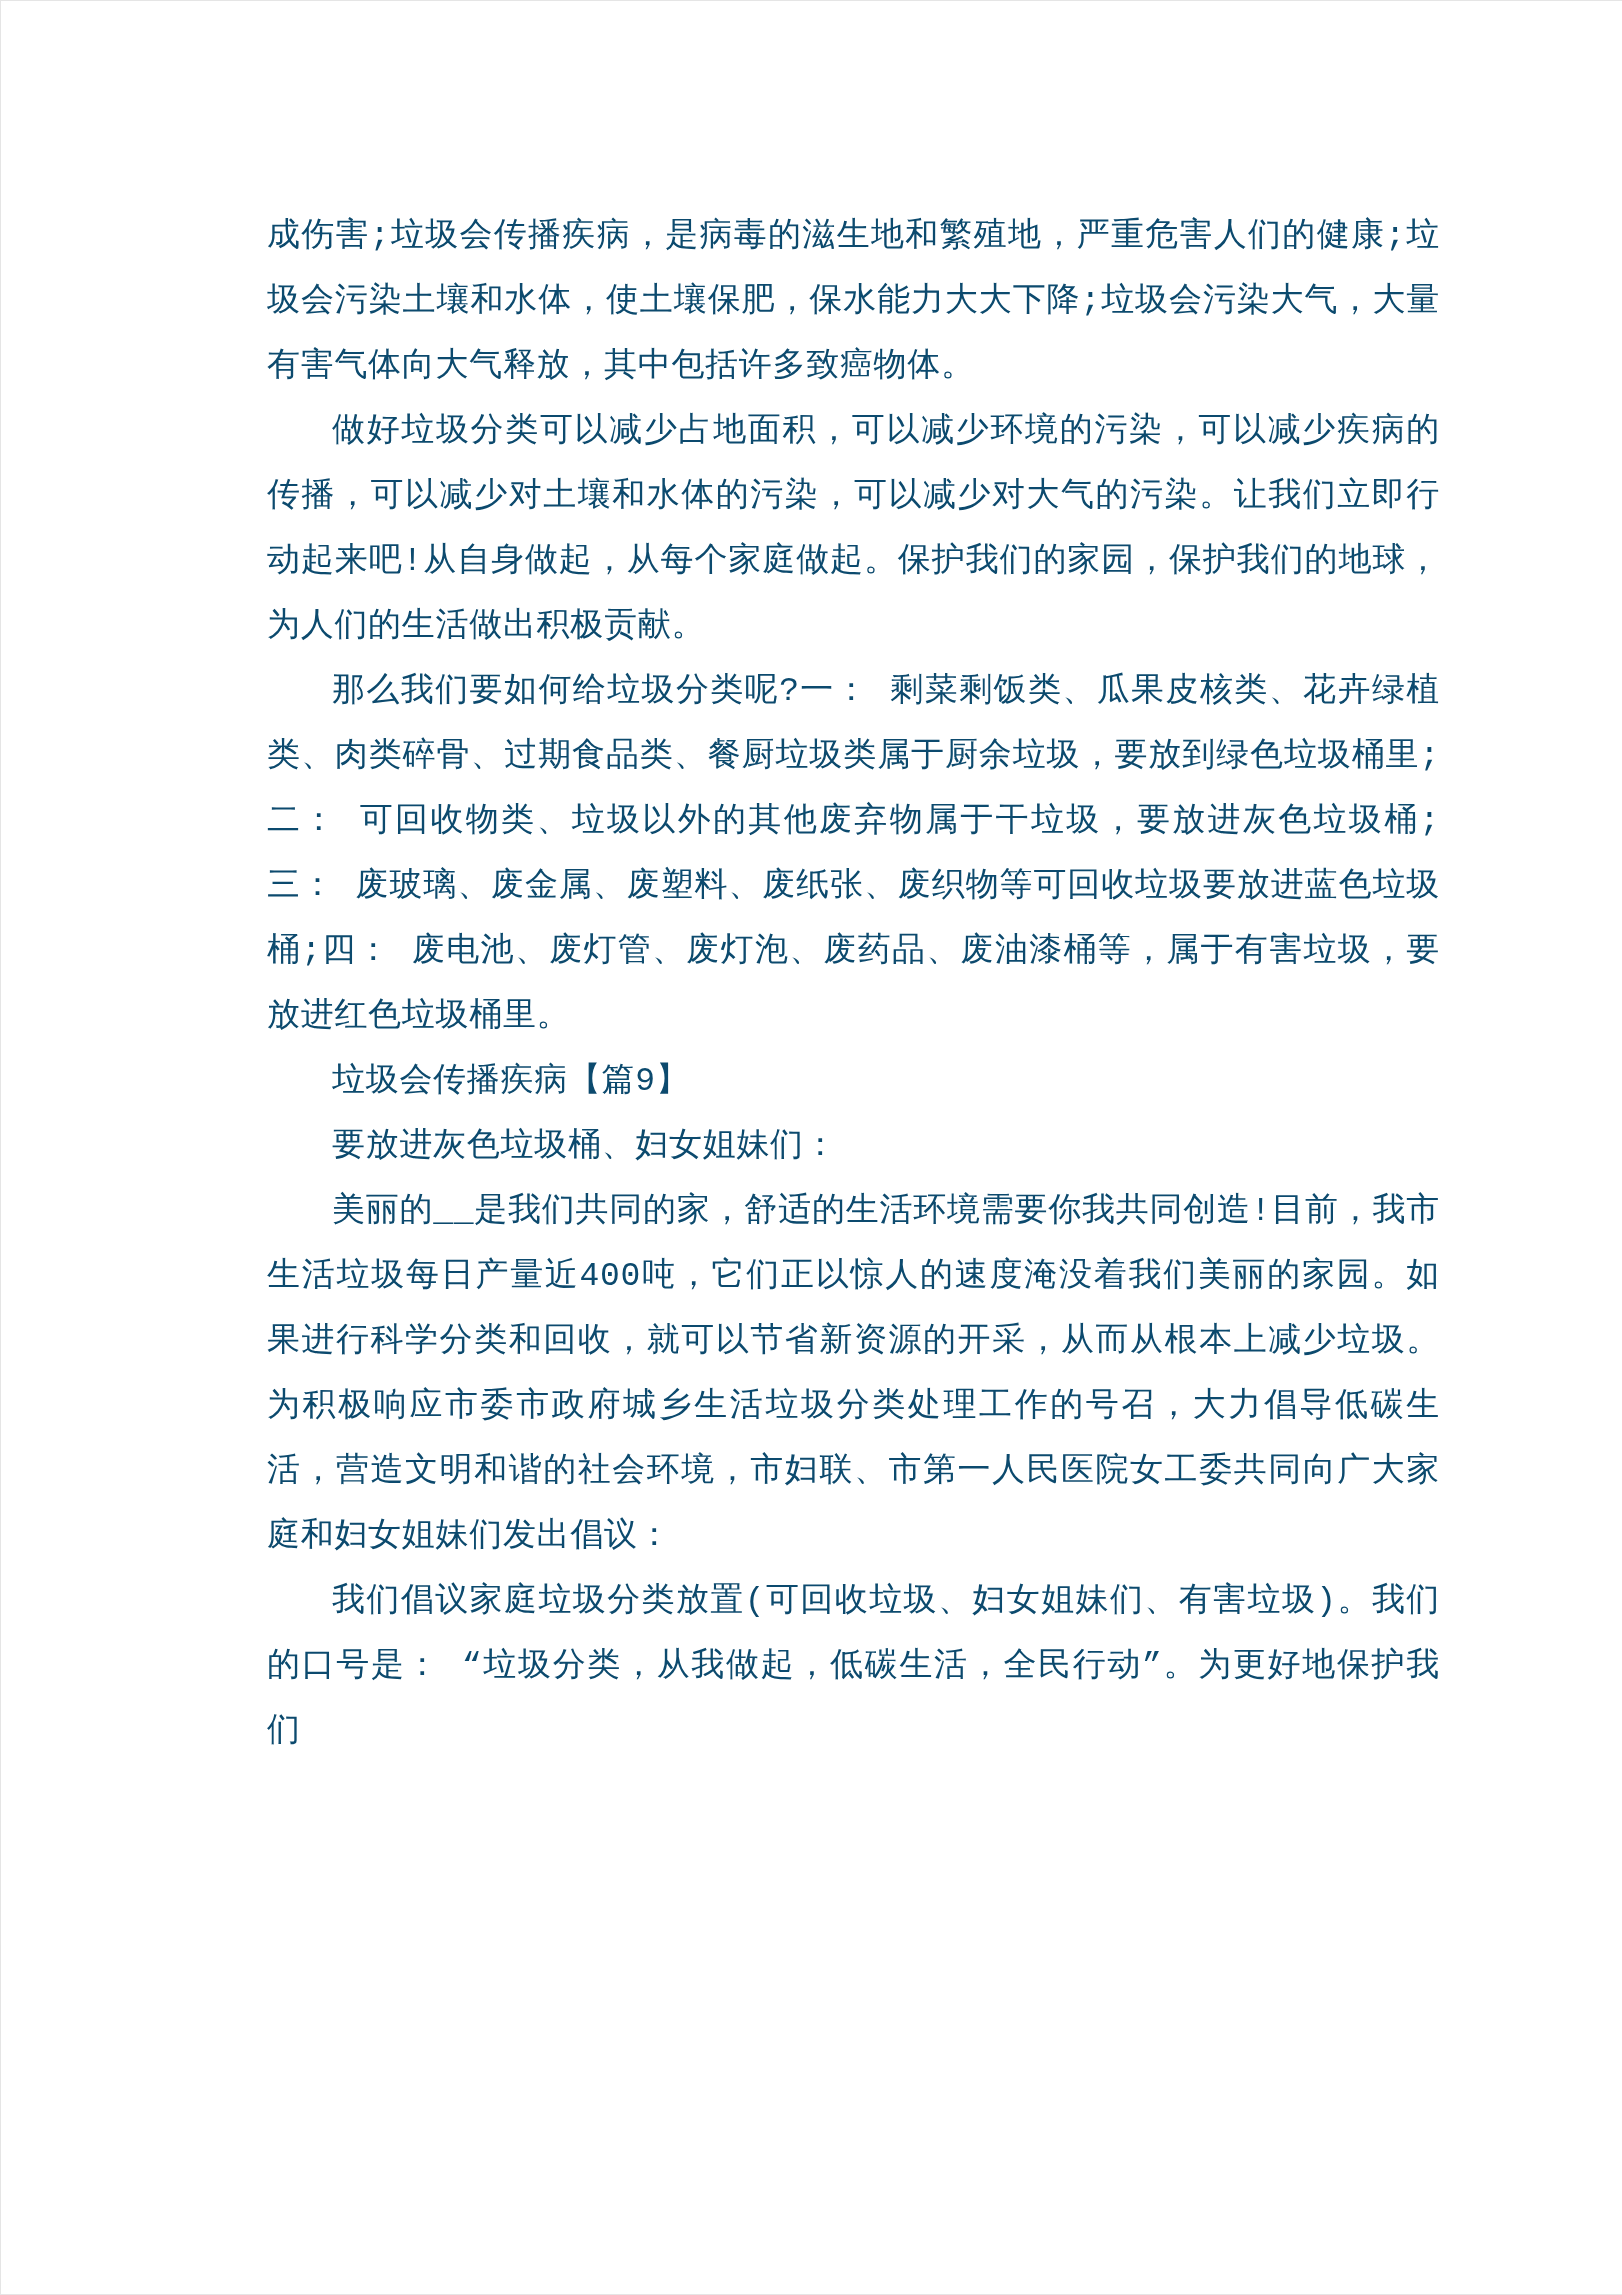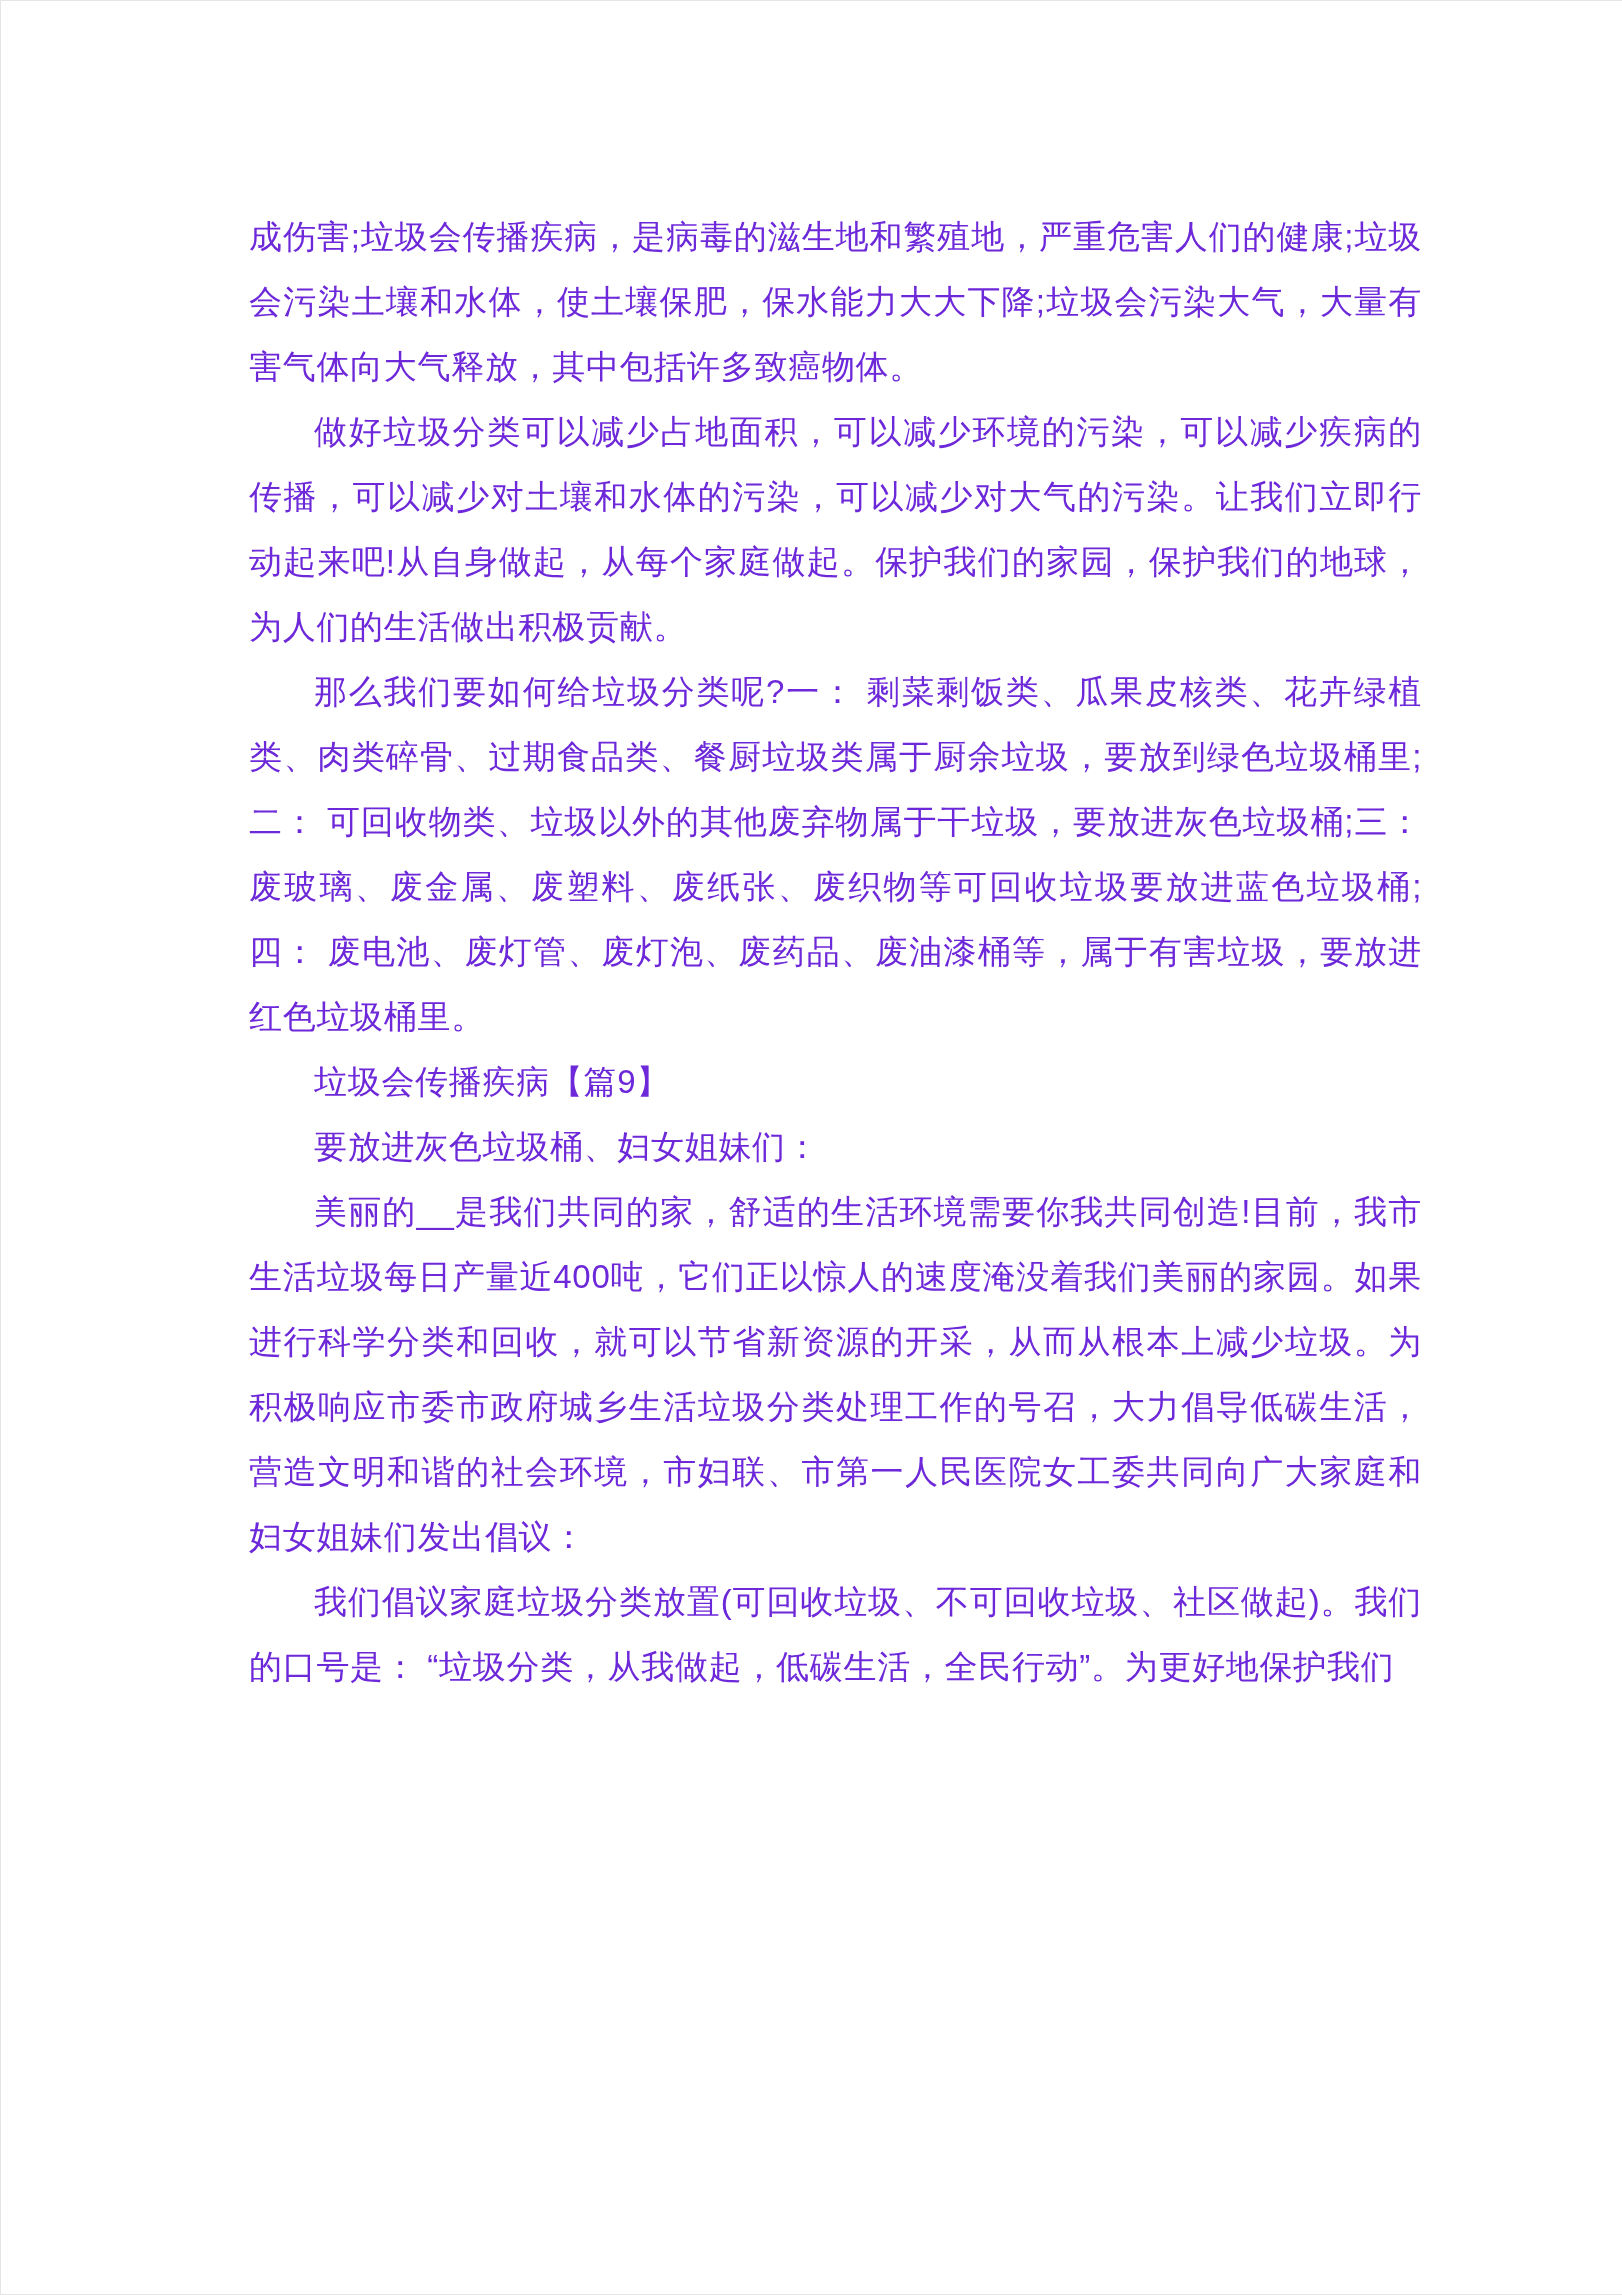--- a/index.html
+++ b/index.html
@@ -12,24 +12,24 @@
     width: 1623px;
     height: 2295px;
     background: #ffffff;
     box-sizing: border-box;
     border: 1.3px solid #e5e5e5;
     overflow: hidden;
   }
   .doc-content {
     position: absolute;
     top: 203px;
-    left: 248px;
+    left: 266px;
     width: 1173px;
-    color: #6d28d9;
-    font-family: Liberation Sans, sans-serif;
+    color: #0c4a6e;
+    font-family: Liberation Mono, monospace;
     font-size: 33px;
     line-height: 65px;
     text-align: justify;
     letter-spacing: 0.7px;
   }
   p.para {
     margin: 0;
     padding: 0;
   }
   p.para.indent {
@@ -40,16 +40,16 @@
 <body>
 
 <div class="page">
   <div class="doc-content">
       <p class="para">成伤害;垃圾会传播疾病，是病毒的滋生地和繁殖地，严重危害人们的健康;垃圾会污染土壤和水体，使土壤保肥，保水能力大大下降;垃圾会污染大气，大量有害气体向大气释放，其中包括许多致癌物体。</p>
       <p class="para indent">做好垃圾分类可以减少占地面积，可以减少环境的污染，可以减少疾病的传播，可以减少对土壤和水体的污染，可以减少对大气的污染。让我们立即行动起来吧!从自身做起，从每个家庭做起。保护我们的家园，保护我们的地球，为人们的生活做出积极贡献。</p>
       <p class="para indent">那么我们要如何给垃圾分类呢?一： 剩菜剩饭类、瓜果皮核类、花卉绿植类、肉类碎骨、过期食品类、餐厨垃圾类属于厨余垃圾，要放到绿色垃圾桶里;二： 可回收物类、垃圾以外的其他废弃物属于干垃圾，要放进灰色垃圾桶;三： 废玻璃、废金属、废塑料、废纸张、废织物等可回收垃圾要放进蓝色垃圾桶;四： 废电池、废灯管、废灯泡、废药品、废油漆桶等，属于有害垃圾，要放进红色垃圾桶里。</p>
       <p class="para indent">垃圾会传播疾病【篇9】</p>
       <p class="para indent">要放进灰色垃圾桶、妇女姐妹们：</p>
       <p class="para indent">美丽的__是我们共同的家，舒适的生活环境需要你我共同创造!目前，我市生活垃圾每日产量近400吨，它们正以惊人的速度淹没着我们美丽的家园。如果进行科学分类和回收，就可以节省新资源的开采，从而从根本上减少垃圾。为积极响应市委市政府城乡生活垃圾分类处理工作的号召，大力倡导低碳生活，营造文明和谐的社会环境，市妇联、市第一人民医院女工委共同向广大家庭和妇女姐妹们发出倡议：</p>
-      <p class="para indent">我们倡议家庭垃圾分类放置(可回收垃圾、不可回收垃圾、社区做起)。我们的口号是： “垃圾分类，从我做起，低碳生活，全民行动”。为更好地保护我们</p>
+      <p class="para indent">我们倡议家庭垃圾分类放置(可回收垃圾、妇女姐妹们、有害垃圾)。我们的口号是： “垃圾分类，从我做起，低碳生活，全民行动”。为更好地保护我们</p>
     </div>
 </div>
 
 
 </body></html>

